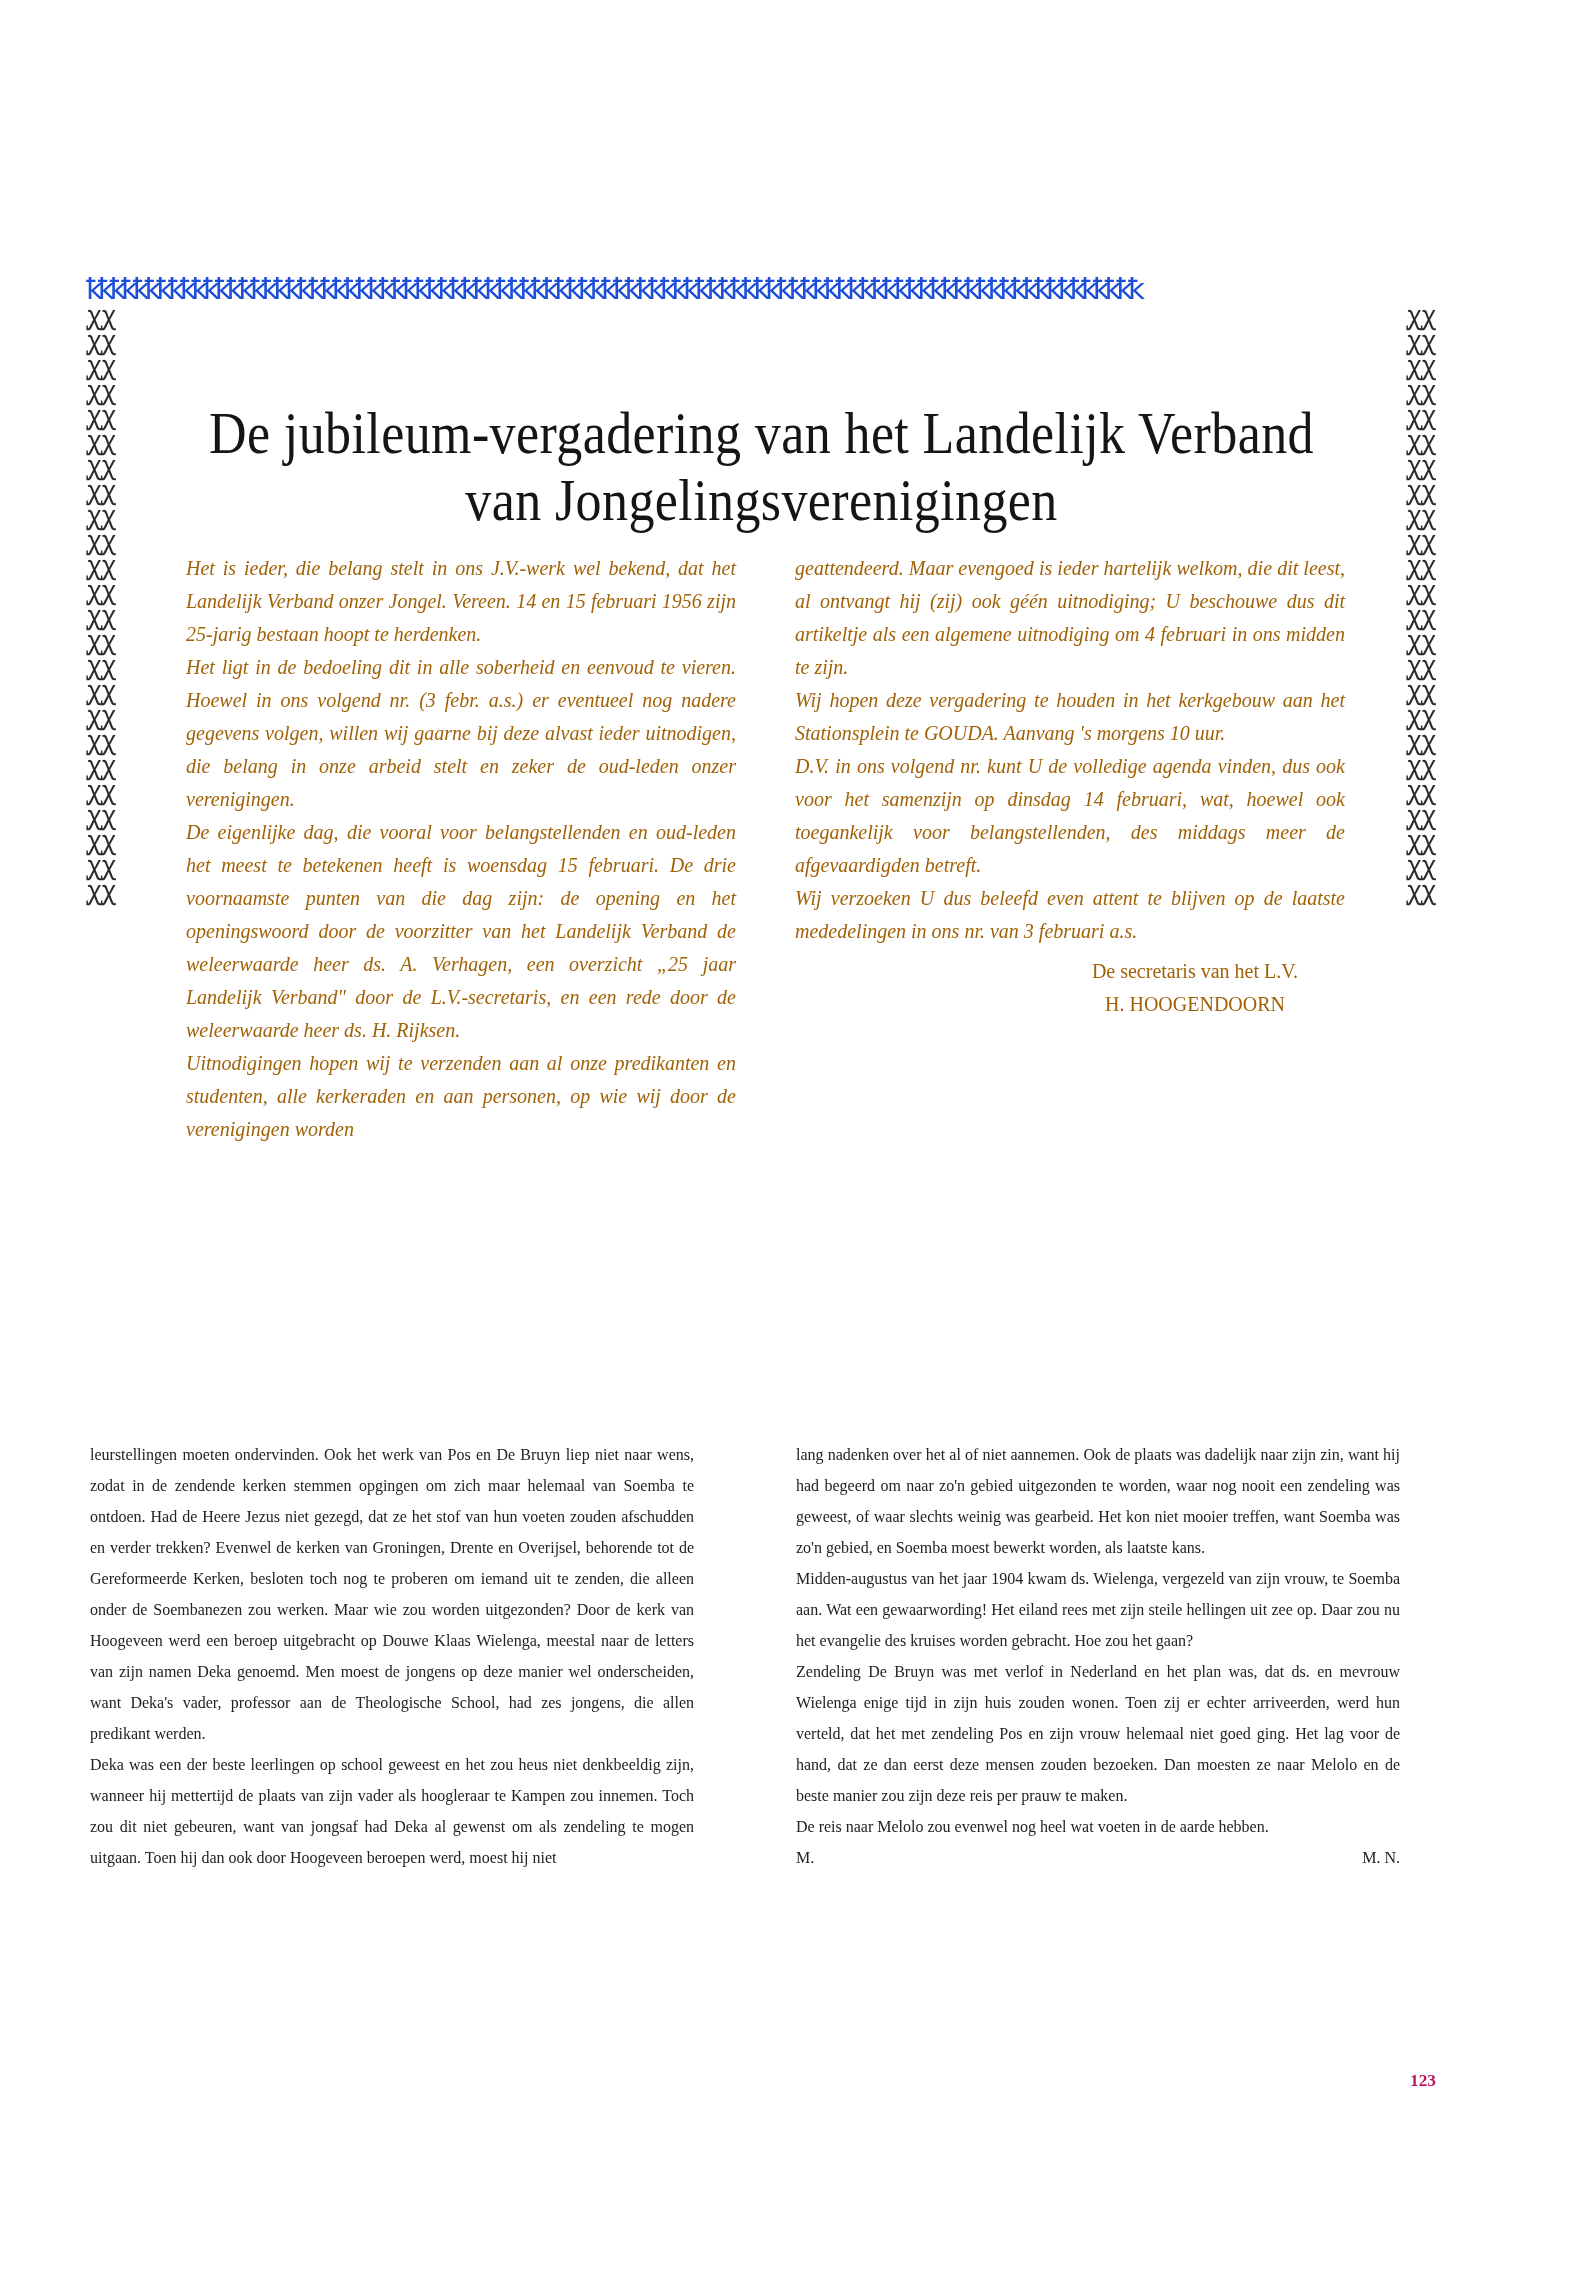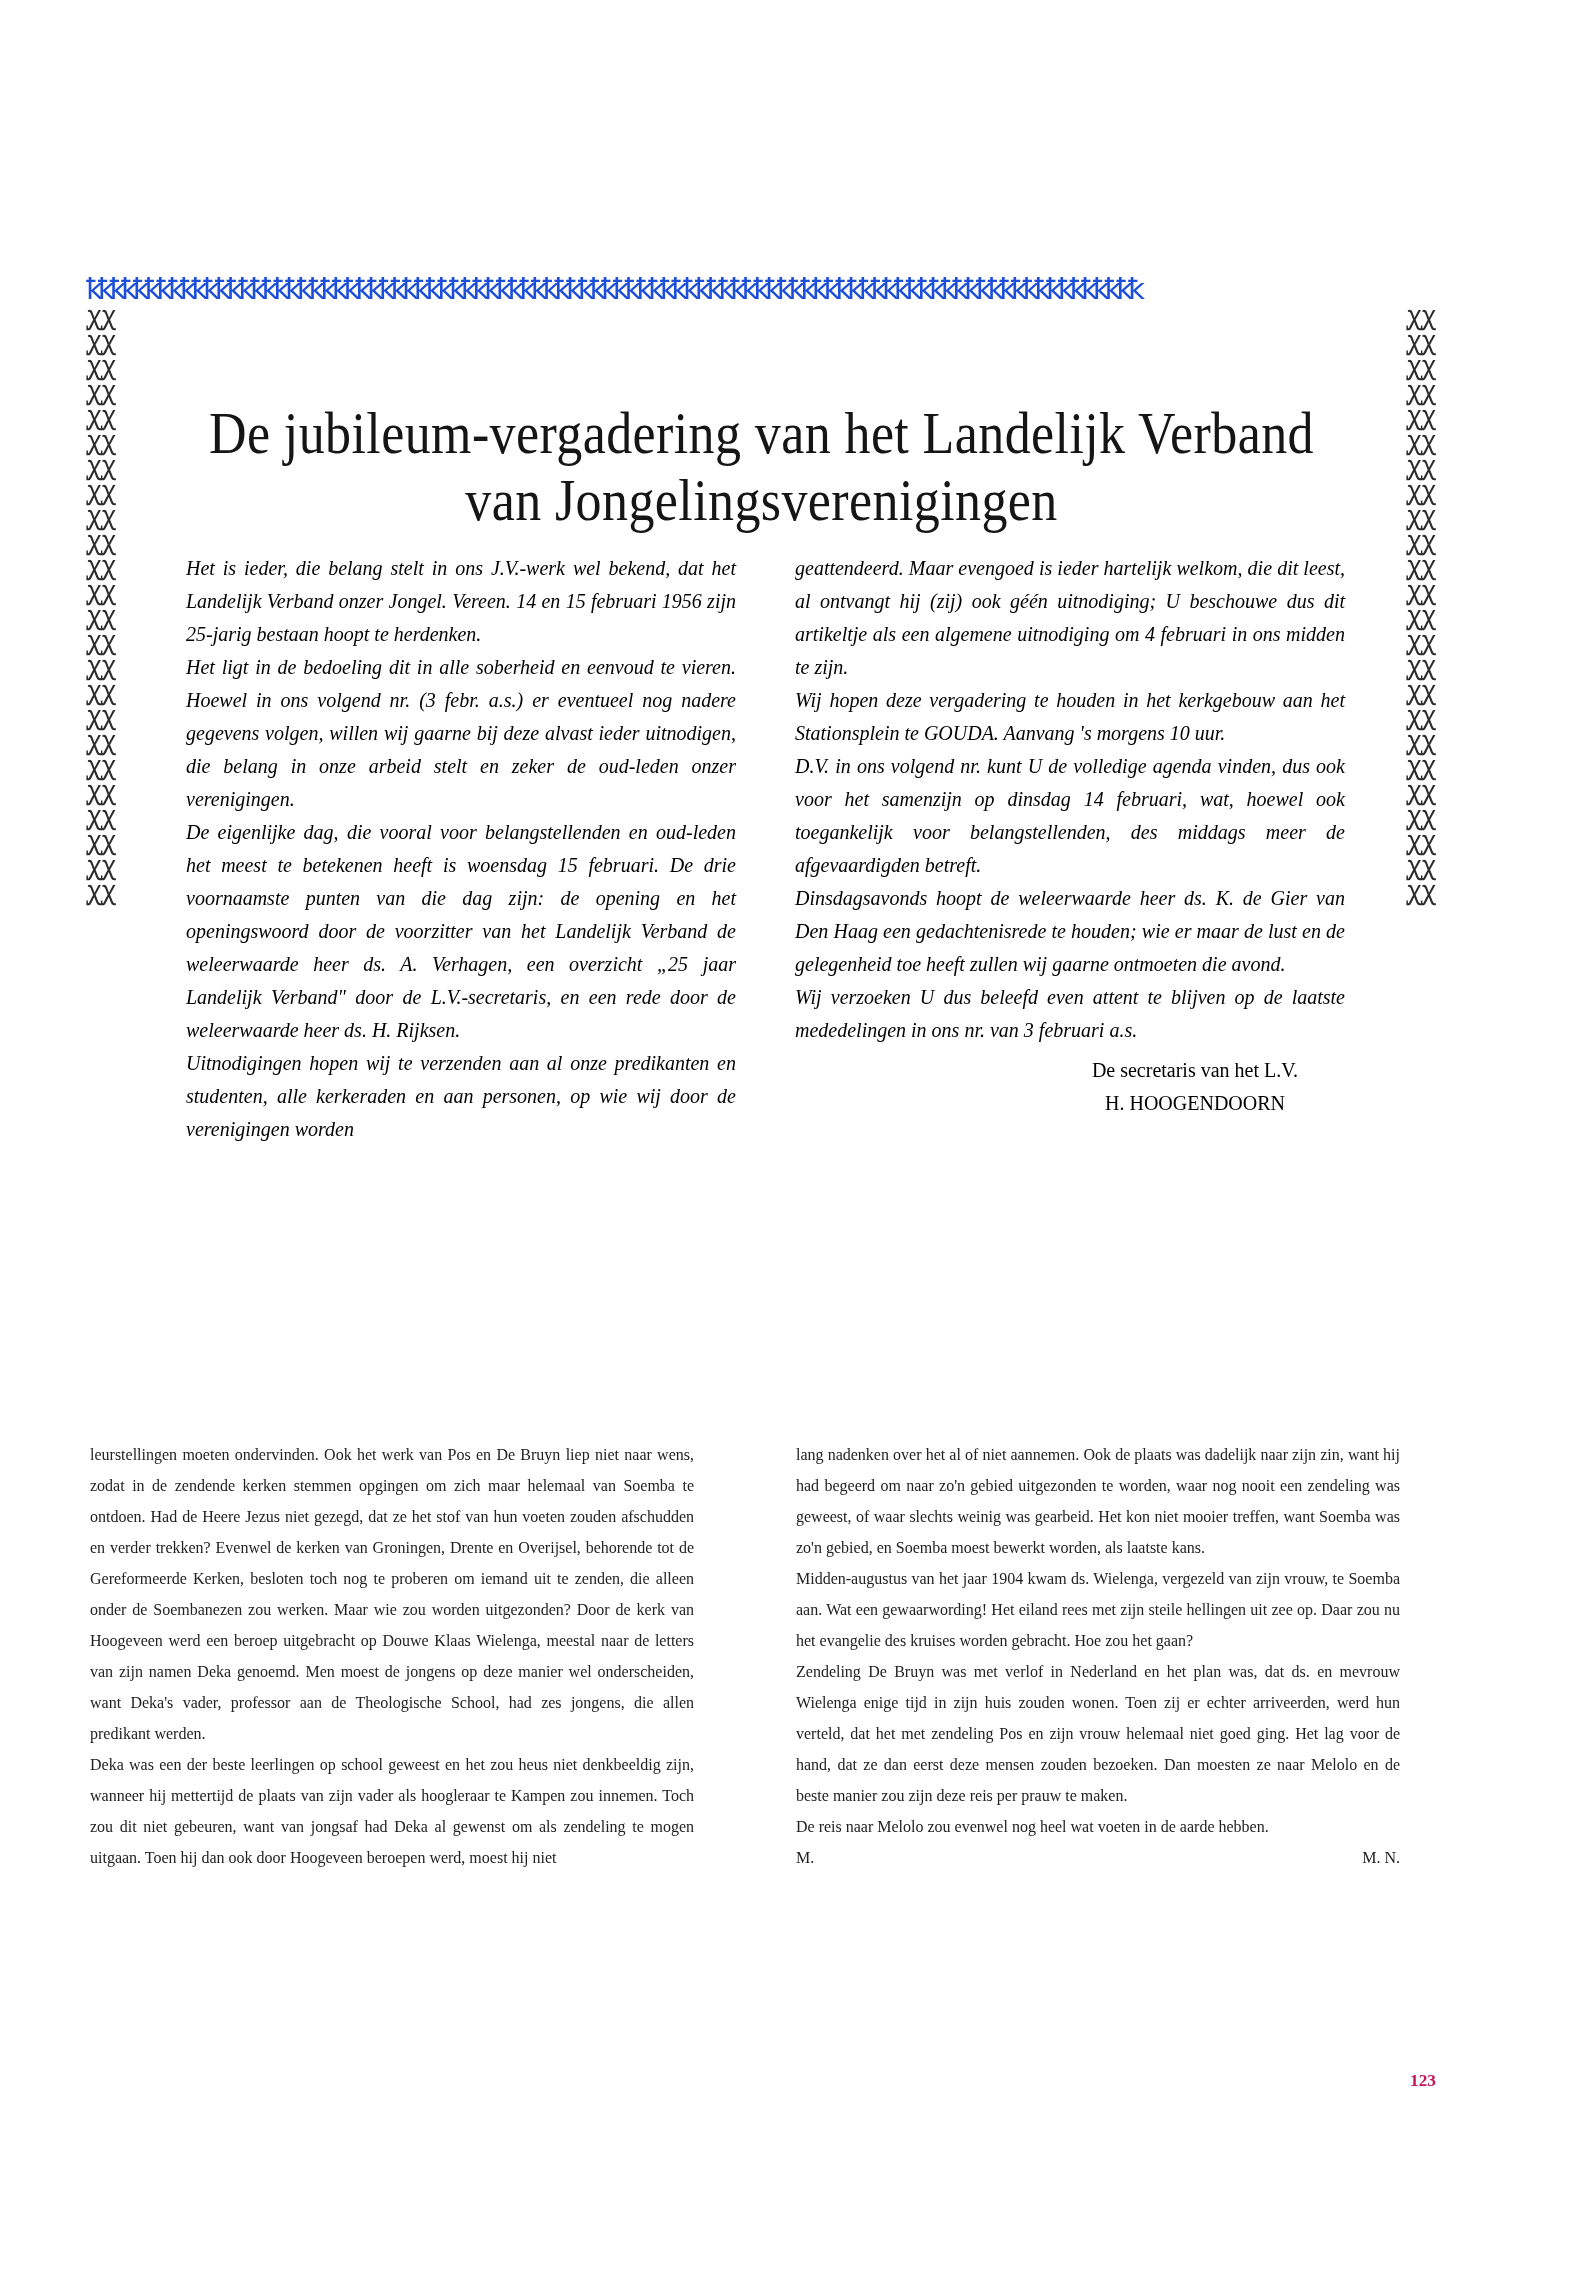--- a/index.html
+++ b/index.html
@@ -12,21 +12,21 @@
   .border-bottom { bottom: 0; }
   .border-left, .border-right { position: absolute; top: 29px; bottom: 29px; width: 31px; overflow: hidden;
        font-size: 26px; line-height: 25px; color: #2b2b2b; text-align: center; font-family: "DejaVu Sans", sans-serif; word-break: break-all; }
   .border-left { left: 0; }
   .border-right { right: 0; }
   .title { position: absolute; left: 0; right: 0; text-align: center; font-size: 52px; line-height: 60px; font-weight: normal;
            letter-spacing: 0.4px; color: #151515; transform: scaleY(1.12); }
   .title.l1 { top: 95px; }
   .title.l2 { top: 162px; }
   .col-italic { position: absolute; top: 278px; width: 550px; font-style: italic; font-size: 20px; line-height: 33px;
-                text-align: justify; color: #000000; }
+                text-align: justify; color: #a16207; }
   .col-italic p { margin: 0; }
   .col-italic.left { left: 100px; }
   .col-italic.right { left: 709px; }
   .signature { margin-top: 7px !important; padding-left: 250px; font-style: normal; font-size: 20px; line-height: 33px; text-align: center; }
   .lower { position: absolute; top: 1439px; width: 604px; font-size: 16px; line-height: 31px; text-align: justify; color: #222; }
   .lower p { margin: 0; }
   .lower.left { left: 90px; }
   .lower.right { left: 796px; }
   .sign-row { display: flex; justify-content: space-between; }
   .page-number { position: absolute; left: 1410px; top: 2071px; font-size: 17.3px; font-weight: bold; color: #be185d; }
@@ -46,21 +46,20 @@
     <p>Het is ieder, die belang stelt in ons J.V.-werk wel bekend, dat het Landelijk Verband onzer Jongel. Vereen. 14 en 15 februari 1956 zijn 25-jarig bestaan hoopt te herdenken.</p>
     <p>Het ligt in de bedoeling dit in alle soberheid en eenvoud te vieren. Hoewel in ons volgend nr. (3 febr. a.s.) er eventueel nog nadere gegevens volgen, willen wij gaarne bij deze alvast ieder uitnodigen, die belang in onze arbeid stelt en zeker de oud-leden onzer verenigingen.</p>
     <p>De eigenlijke dag, die vooral voor belangstellenden en oud-leden het meest te betekenen heeft is woensdag 15 februari. De drie voornaamste punten van die dag zijn: de opening en het openingswoord door de voorzitter van het Landelijk Verband de weleerwaarde heer ds. A. Verhagen, een overzicht „25 jaar Landelijk Verband" door de L.V.-secretaris, en een rede door de weleerwaarde heer ds. H. Rijksen.</p>
     <p>Uitnodigingen hopen wij te verzenden aan al onze predikanten en studenten, alle kerkeraden en aan personen, op wie wij door de verenigingen worden</p>
   </div>
 
   <div class="col-italic right">
     <p>geattendeerd. Maar evengoed is ieder hartelijk welkom, die dit leest, al ontvangt hij (zij) ook géén uitnodiging; U beschouwe dus dit artikeltje als een algemene uitnodiging om 4 februari in ons midden te zijn.</p>
     <p>Wij hopen deze vergadering te houden in het kerkgebouw aan het Stationsplein te GOUDA. Aanvang 's morgens 10 uur.</p>
     <p>D.V. in ons volgend nr. kunt U de volledige agenda vinden, dus ook voor het samenzijn op dinsdag 14 februari, wat, hoewel ook toegankelijk voor belangstellenden, des middags meer de afgevaardigden betreft.</p>
-    <p>Dinsdagsavonds hoopt de weleerwaarde heer ds. K. de Gier van Den Haag een gedachtenisrede te houden; wie er maar de lust en de gelegenheid toe heeft zullen wij gaarne ontmoeten die avond.</p>
     <p>Wij verzoeken U dus beleefd even attent te blijven op de laatste mededelingen in ons nr. van 3 februari a.s.</p>
     <p class="signature">De secretaris van het L.V.</p>
     <p class="signature" style="margin-top:0 !important">H. HOOGENDOORN</p>
   </div>
 </div>
 
 <div class="lower left">
   <p>leurstellingen moeten ondervinden. Ook het werk van Pos en De Bruyn liep niet naar wens, zodat in de zendende kerken stemmen opgingen om zich maar helemaal van Soemba te ontdoen. Had de Heere Jezus niet gezegd, dat ze het stof van hun voeten zouden afschudden en verder trekken? Evenwel de kerken van Groningen, Drente en Overijsel, behorende tot de Gereformeerde Kerken, besloten toch nog te proberen om iemand uit te zenden, die alleen onder de Soembanezen zou werken. Maar wie zou worden uitgezonden? Door de kerk van Hoogeveen werd een beroep uitgebracht op Douwe Klaas Wielenga, meestal naar de letters van zijn namen Deka genoemd. Men moest de jongens op deze manier wel onderscheiden, want Deka's vader, professor aan de Theologische School, had zes jongens, die allen predikant werden.</p>
   <p>Deka was een der beste leerlingen op school geweest en het zou heus niet denkbeeldig zijn, wanneer hij mettertijd de plaats van zijn vader als hoogleraar te Kampen zou innemen. Toch zou dit niet gebeuren, want van jongsaf had Deka al gewenst om als zendeling te mogen uitgaan. Toen hij dan ook door Hoogeveen beroepen werd, moest hij niet</p>
 </div>

